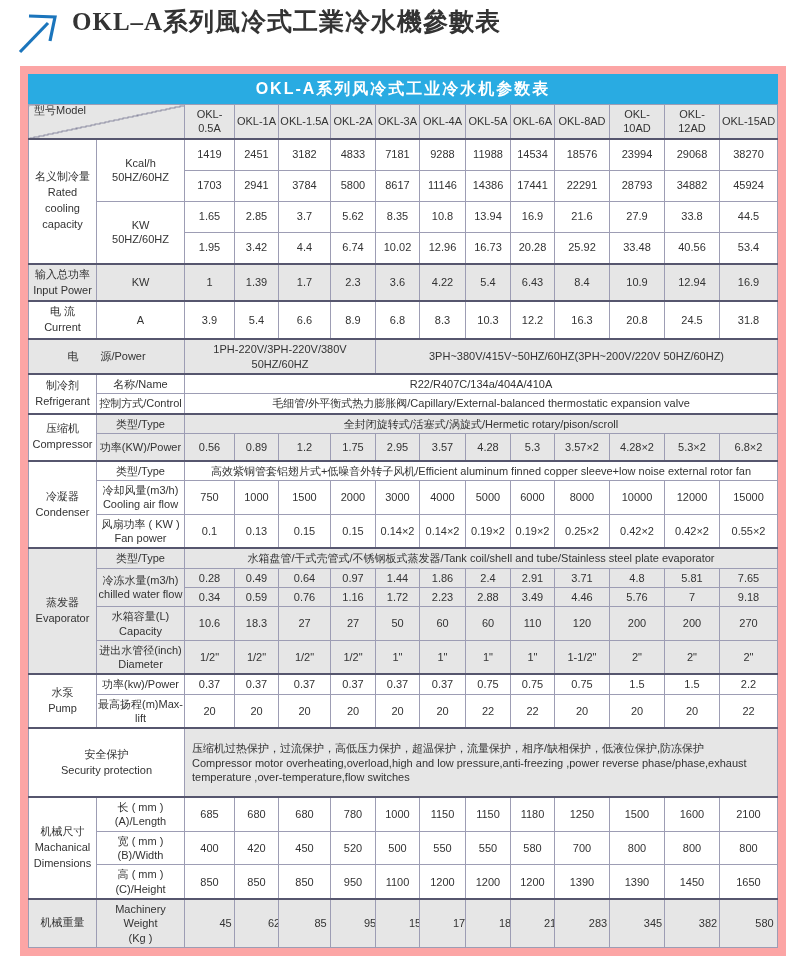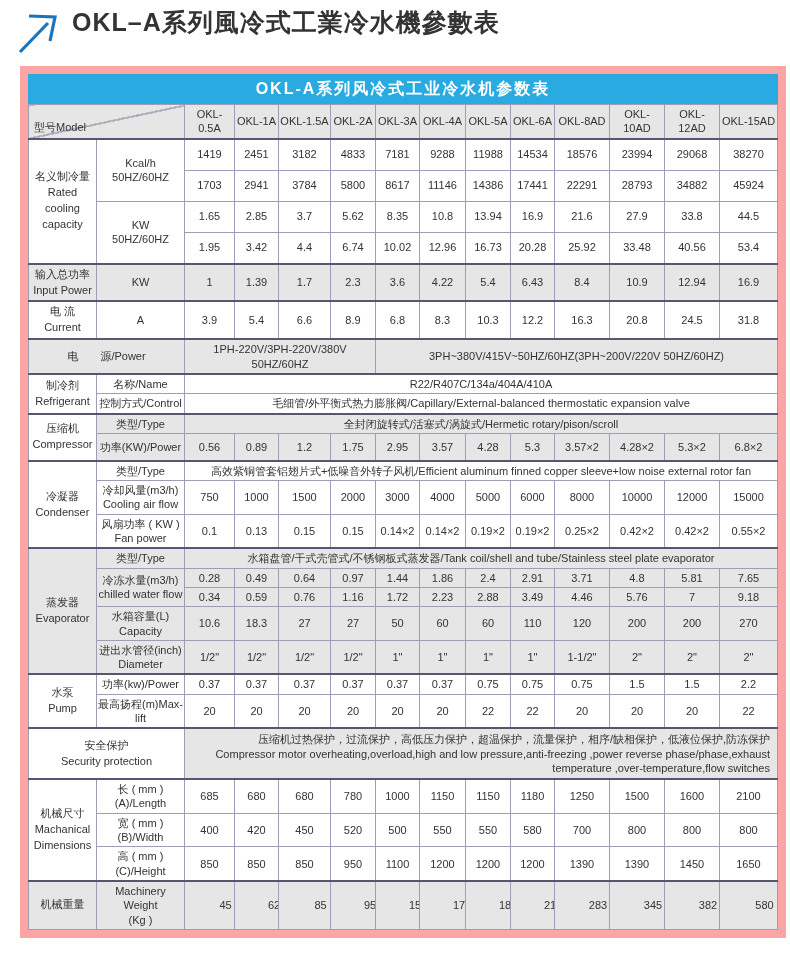--- a/index.html
+++ b/index.html
@@ -1,43 +1,43 @@
 <!DOCTYPE html>
 <html><head>
 <meta charset="utf-8">
 <style>
   html,body{margin:0;padding:0;background:#fff;}
   body{width:790px;font-family:"Liberation Sans","DejaVu Sans",sans-serif;color:#333;}
 
   
-  .hdr{display:flex;align-items:flex-start;padding:8px 0 0 12px;}
+  .hdr{display:flex;align-items:flex-start;padding:8px 0 0 12px;font-family:Liberation Serif, serif;}
   .logo{width:54px;height:50px;flex:0 0 auto;}
   .titles{margin-left:6px;}
   .t-zh{font-size:25px;font-weight:bold;color:#333;letter-spacing:1px;line-height:1.15;}
   .t-en{font-size:16.5px;color:#333;margin-top:2px;letter-spacing:.2px;}
 
   
   .tbl-wrap{width:750px;margin:8px 0 0 20px;border:8px solid #fca5a5;}
   .tbl-caption{background:#29abe2;color:#fff;text-align:center;font-size:16px;font-weight:bold;
                padding:5px 0 4px;letter-spacing:2px;}
   table{width:100%;table-layout:fixed;border-collapse:collapse;font-size:11px;color:#333;}
   th,td{border:1px solid #9d9db4;font-weight:normal;text-align:center;vertical-align:middle;
         padding:2px 1px;white-space:pre-line;line-height:1.3;overflow:hidden;}
   thead th{background:#e6e6e6;height:25px;}
   tbody{border-top:2px solid #56566e;}
   tbody.shaded th,tbody.shaded td{background:#e6e6e6;}
-  td.left{text-align:right;padding:3px 7px;}
+  td.left{text-align:left;padding:12px 7px;}
   th.grp{line-height:1.45;}
 
   
   th.corner{position:relative;background:#e6e6e6;
     background-image:linear-gradient(to bottom right,
       transparent calc(50% - .6px), #8a8aa0 calc(50% - .6px),
       #8a8aa0 calc(50% + .6px), transparent calc(50% + .6px));}
-  th.corner .c-model{position:absolute;left:5px;bottom:3px;font-size:11px;}
+  th.corner .c-model{position:absolute;left:5px;bottom:20px;font-size:11px;}
   th.corner .c-items{position:absolute;right:7px;top:3px;font-size:11px;margin-top:36px;}
 
   
   [data-name="section-rated-cooling-capacity"] td{height:26px;}
   [data-name="section-input-power"] td{height:26px;}
   [data-name="section-current"] td{height:26px;}
   [data-name="section-compressor"] tr:nth-child(2) td{height:22px;}
   [data-name="section-condenser"] tr:nth-child(2) td,
   [data-name="section-condenser"] tr:nth-child(3) td{height:27px;}
   [data-name="section-evaporator"] tr:nth-child(4) td,

